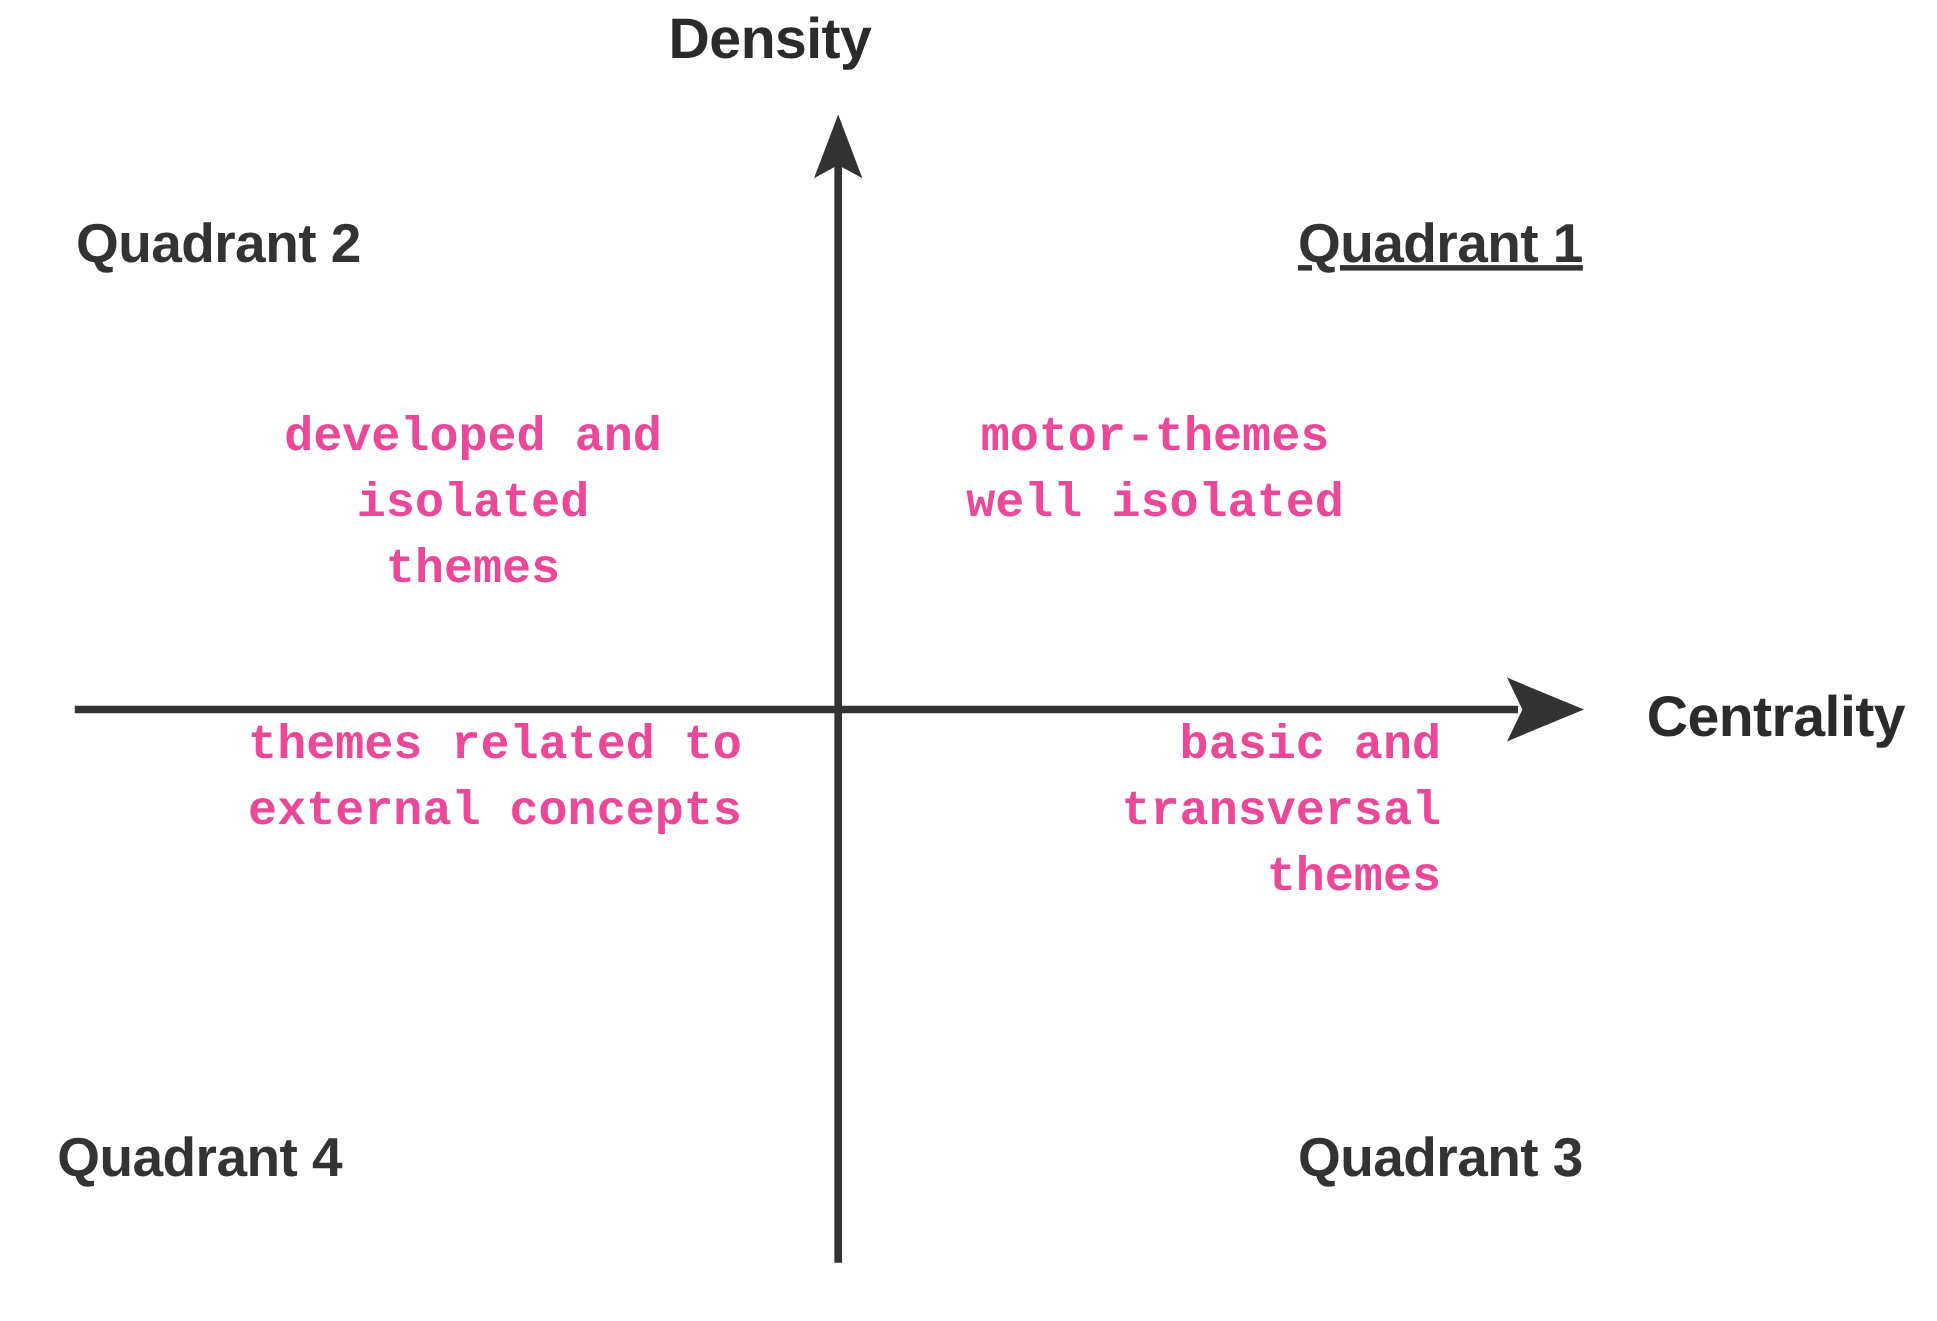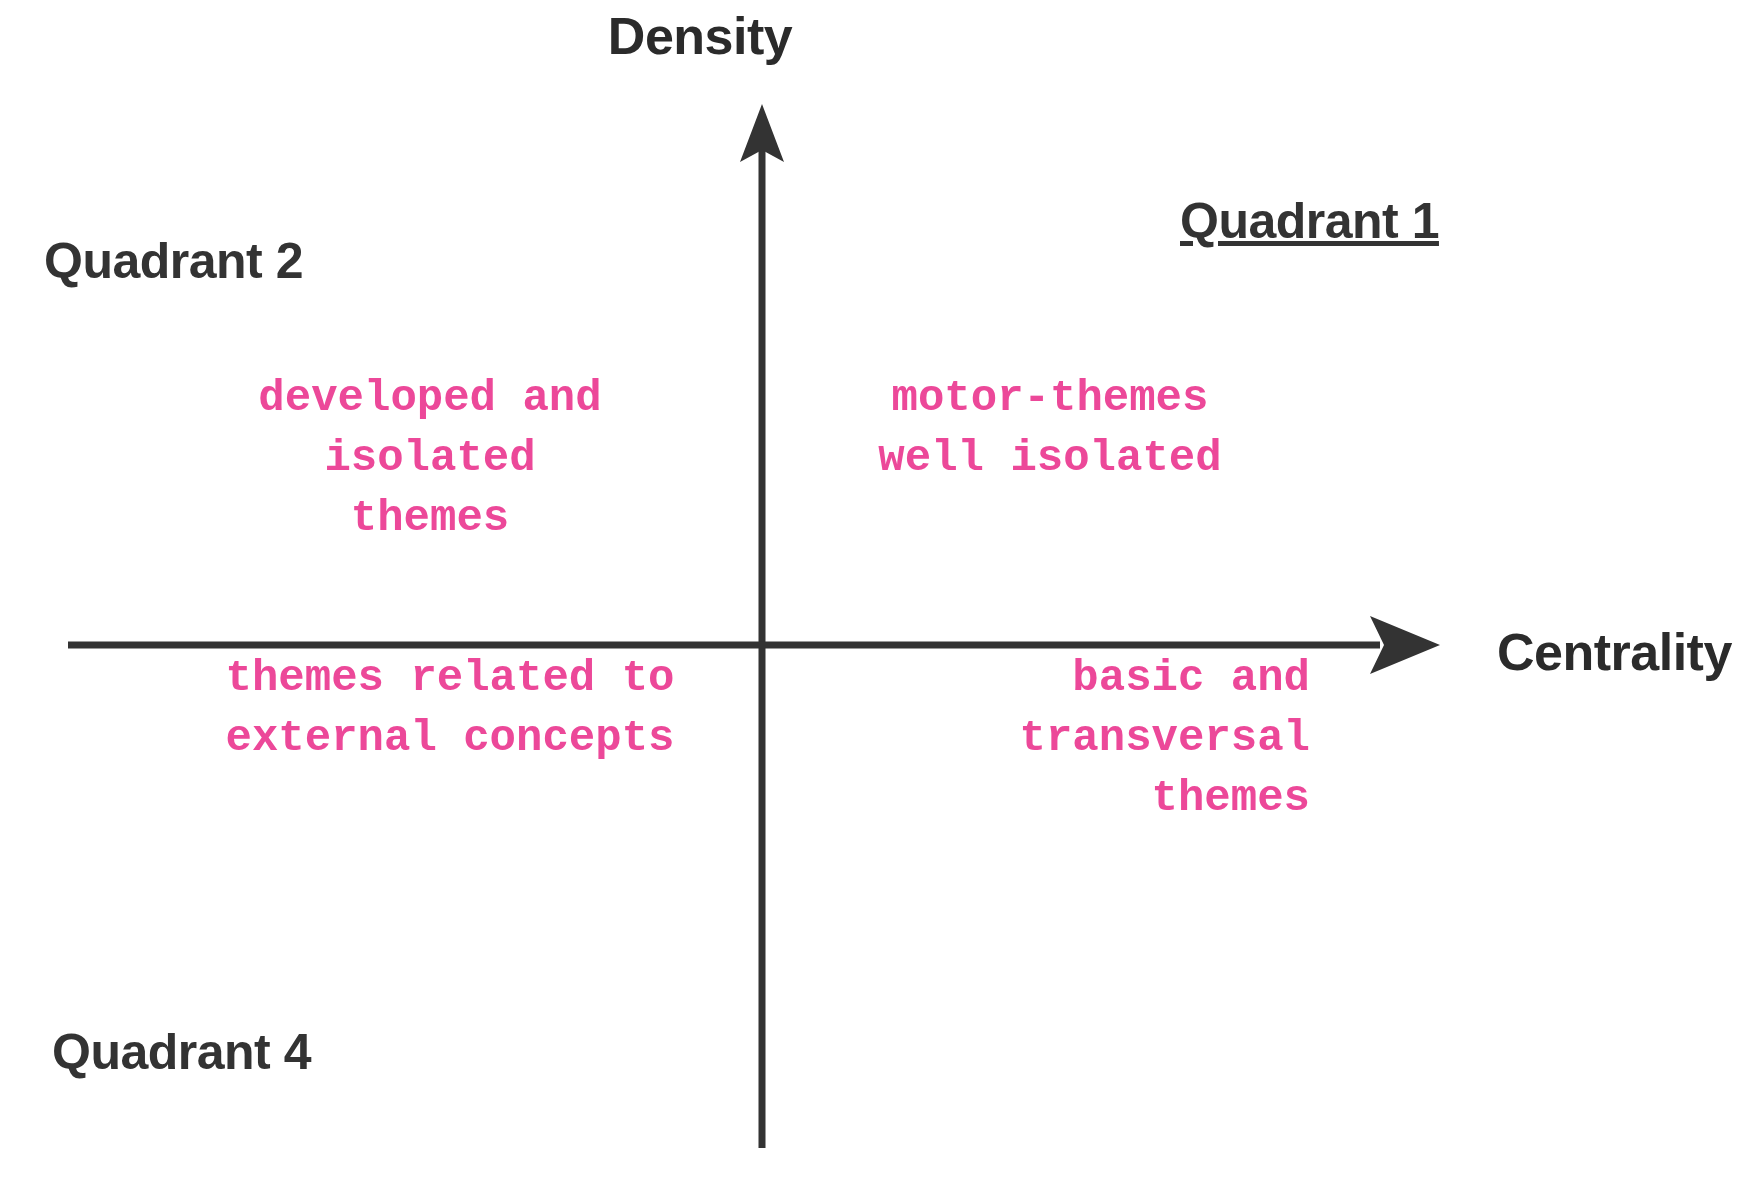--- a/index.html
+++ b/index.html
@@ -50,21 +50,21 @@
   
   .quadrant-label {
     position: absolute;
     font-family: "Liberation Sans", sans-serif;
     font-weight: bold;
     font-size: 50px;
     color: #333333;
     letter-spacing: -0.5px;
     white-space: nowrap;
   }
-  #quadrant-2-label { left: 44px;   top: 192px; margin-top: 40px; }
+  #quadrant-2-label { left: 69px;   top: 192px; }
   #quadrant-1-label { left: 1180px; top: 192px; text-decoration: underline; }
   #quadrant-4-label { left: 52px;   top: 1023px; }
   #quadrant-3-label { left: 1180px; top: 1023px; }
 
   
   .quadrant-desc {
     position: absolute;
     font-family: Liberation Mono, monospace;
     font-weight: bold;
     font-size: 44px;
@@ -97,20 +97,21 @@
   <div class="axis-title" id="density-title">Density</div>
 
   <div class="axis-title" id="centrality-title">Centrality</div>
 
   <div class="quadrant-label" id="quadrant-2-label">Quadrant 2</div>
 
   <div class="quadrant-label" id="quadrant-1-label">Quadrant 1</div>
 
   <div class="quadrant-label" id="quadrant-4-label">Quadrant 4</div>
 
+  <div class="quadrant-label" id="quadrant-3-label">Quadrant 3</div>
 
   <div class="quadrant-desc" id="desc-q2">developed and isolated
 themes</div>
 
   <div class="quadrant-desc" id="desc-q1">motor-themes
 well isolated</div>
 
   <div class="quadrant-desc" id="desc-q4">themes related to
 external concepts</div>
 

